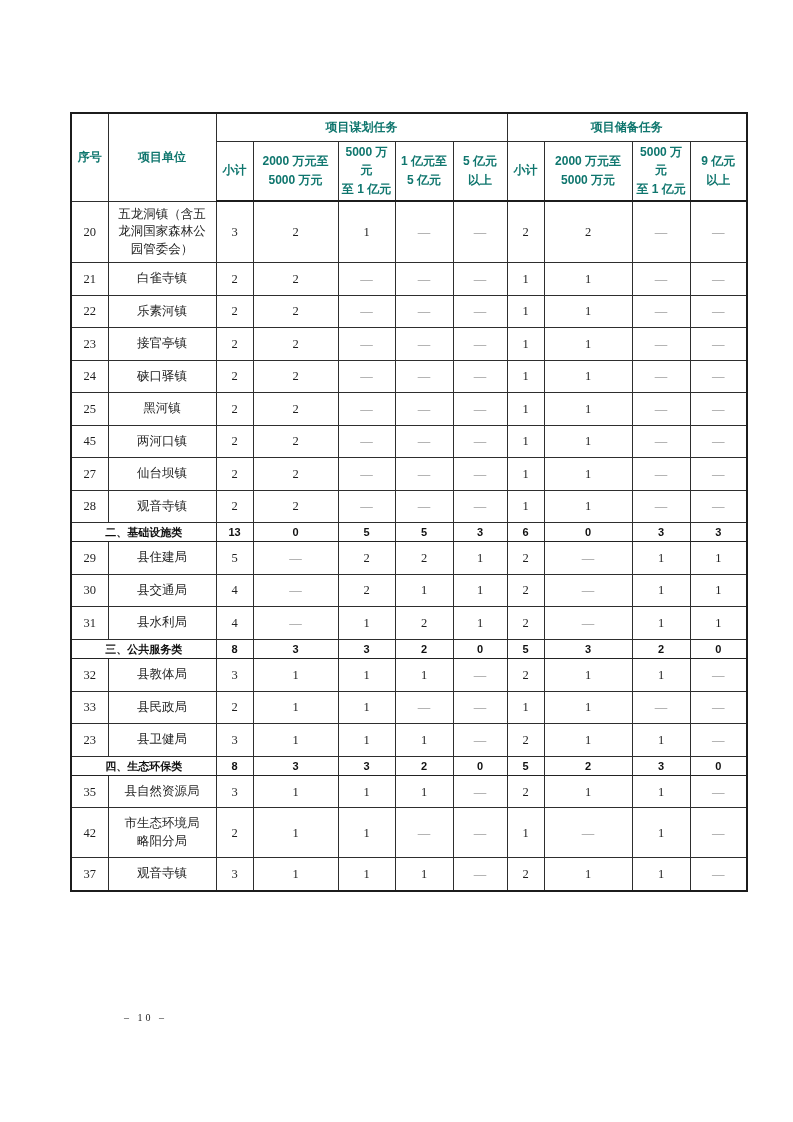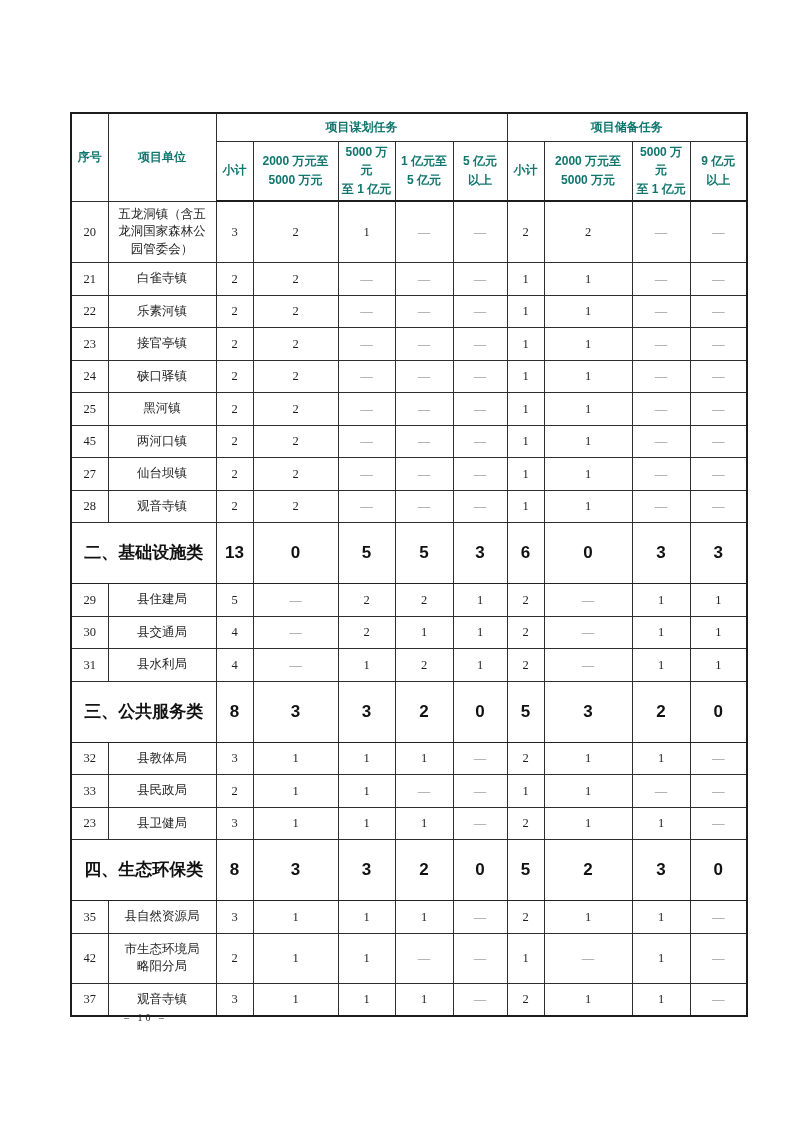--- a/index.html
+++ b/index.html
@@ -47,22 +47,22 @@
   .task-table tbody td {
     font-size: 12.5px;
     line-height: 1.3;
     padding: 7px 2px;
   }
   .task-table tbody tr.first-data td { padding: 4px 2px; }
   .task-table tbody td.unit-cell { line-height: 1.4; }
   .task-table tbody tr.category td {
     font-family: "Liberation Sans", "DejaVu Sans", sans-serif;
     font-weight: bold;
-    font-size: 17px;
-    padding: 19px 2px;
+    font-size: 11px;
+    padding: 2px 2px;
     border-top: 1.5px solid #222;
     border-bottom: 1.5px solid #222;
     color: #111;
   }
   .task-table td.dash { color: #8f8f8f; }
   .page-number {
     position: absolute;
     left: 124px;
     top: 1012px;
     font-size: 10px;

